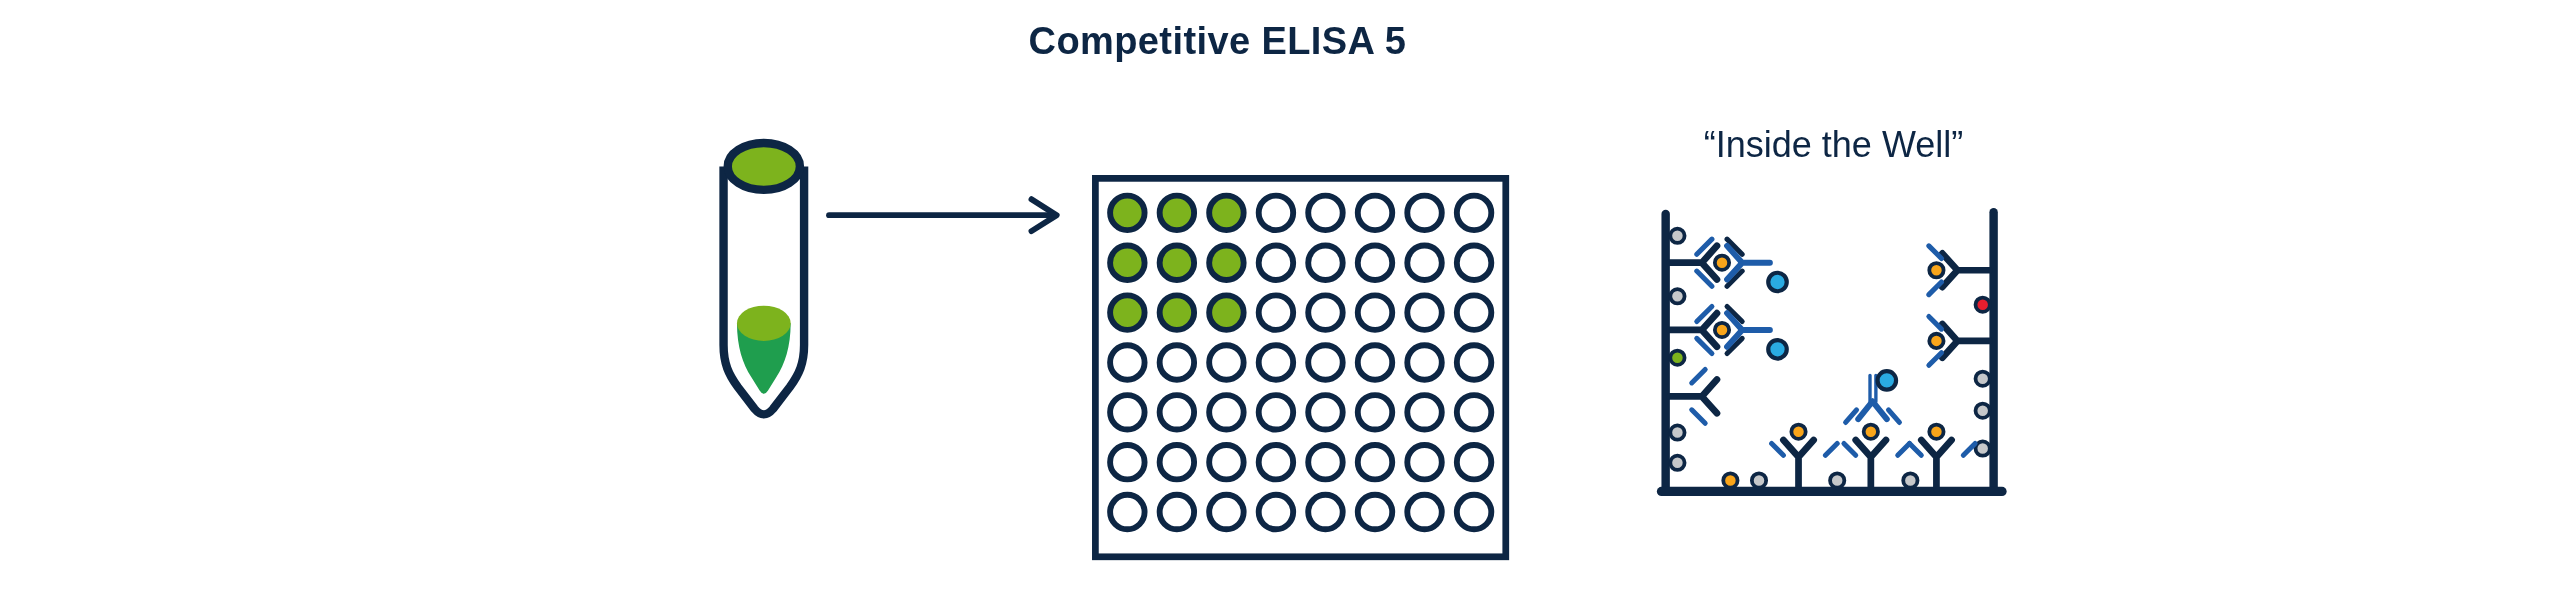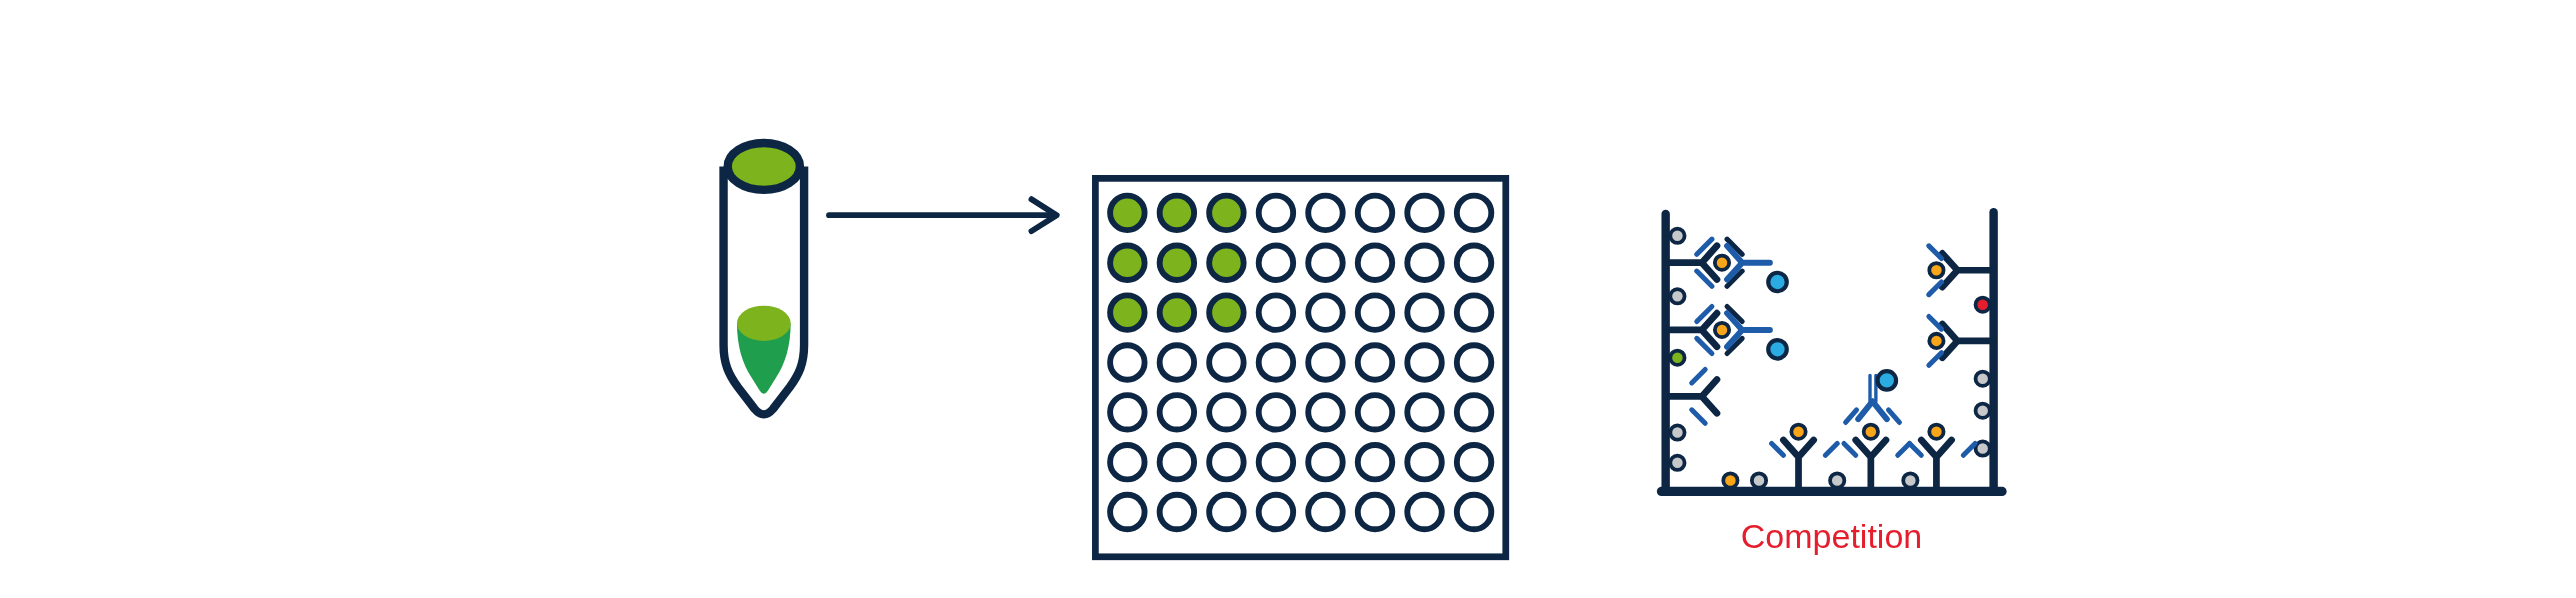--- a/index.html
+++ b/index.html
@@ -39,20 +39,21 @@
   .tube-opening{fill:var(--green);stroke:var(--navy);stroke-width:10;}
   .tube-liquid{fill:var(--dark-green);}
   .liquid-surface{fill:var(--green);}
   .arrow{stroke:var(--navy);stroke-width:7;fill:none;stroke-linecap:round;stroke-linejoin:round;}
 </style>
 </head>
 <body>
 
 <div id="canvas">
 
+  <div id="main-title" class="abs txt-center">Competitive ELISA 5</div>
 
   <svg class="abs" style="left:690px;top:118px;" width="151" height="320" viewBox="0 0 180 380">
     <path class="tube-body" d="M40,57 L40,270 C40,292 46,305 57,320 L77,346 Q88,359 99,346 L119,320 C130,305 136,292 136,270 L136,57"></path>
     <path class="tube-liquid" d="M56,244 C56,272 63,293 73,308 L83,324 Q88,332 93,324 L103,308 C113,293 120,272 120,244 Z"></path>
     <ellipse class="liquid-surface" cx="88" cy="244" rx="32" ry="21"></ellipse>
     <ellipse class="tube-opening" cx="88" cy="57" rx="43" ry="28"></ellipse>
   </svg>
 
 
   <svg class="abs" style="left:824px;top:195px;" width="252" height="42" viewBox="0 0 300 50">
@@ -115,20 +116,21 @@
         <circle cx="100.9" cy="400.8" r="20.5" class="well well-empty"></circle>
         <circle cx="159.8" cy="400.8" r="20.5" class="well well-empty"></circle>
         <circle cx="218.7" cy="400.8" r="20.5" class="well well-empty"></circle>
         <circle cx="277.6" cy="400.8" r="20.5" class="well well-empty"></circle>
         <circle cx="336.5" cy="400.8" r="20.5" class="well well-empty"></circle>
         <circle cx="395.4" cy="400.8" r="20.5" class="well well-empty"></circle>
         <circle cx="454.3" cy="400.8" r="20.5" class="well well-empty"></circle>
       </g>
   </svg>
 
+  <div id="well-title" class="abs txt-center">“Inside the Well”</div>
 
   <svg class="abs" style="left:1648px;top:202px;" width="370" height="303" viewBox="0 0 440 360">
 
     <line class="wall" x1="21" y1="14" x2="21" y2="340"></line>
     <line class="wall" x1="411" y1="12" x2="411" y2="340"></line>
     <path class="wall-bottom" d="M16,344 L421,344"></path>
 
     <circle class="dot f-gray" cx="35" cy="40" r="8.5"></circle>
     <circle class="dot f-gray" cx="35" cy="112" r="8.5"></circle>
     <circle class="dot f-green" cx="35" cy="185" r="8.5"></circle>
@@ -197,16 +199,15 @@
     </g>
 
     <g>
       <path class="ab-b-thin" d="M264,206 L264,237 M271,206 L271,237"></path>
       <path class="ab-b" d="M267,237 L250,258 M267,237 L284,258"></path>
       <path class="tick-b" d="M235,262 L248,247 M286,247 L299,262"></path>
       <circle class="dot-big f-cyan" cx="284" cy="212" r="11"></circle>
     </g>
   </svg>
 
-  <div id="well-caption" class="abs txt-center">Competition</div>
 
 </div>
 
 
 </body></html>

